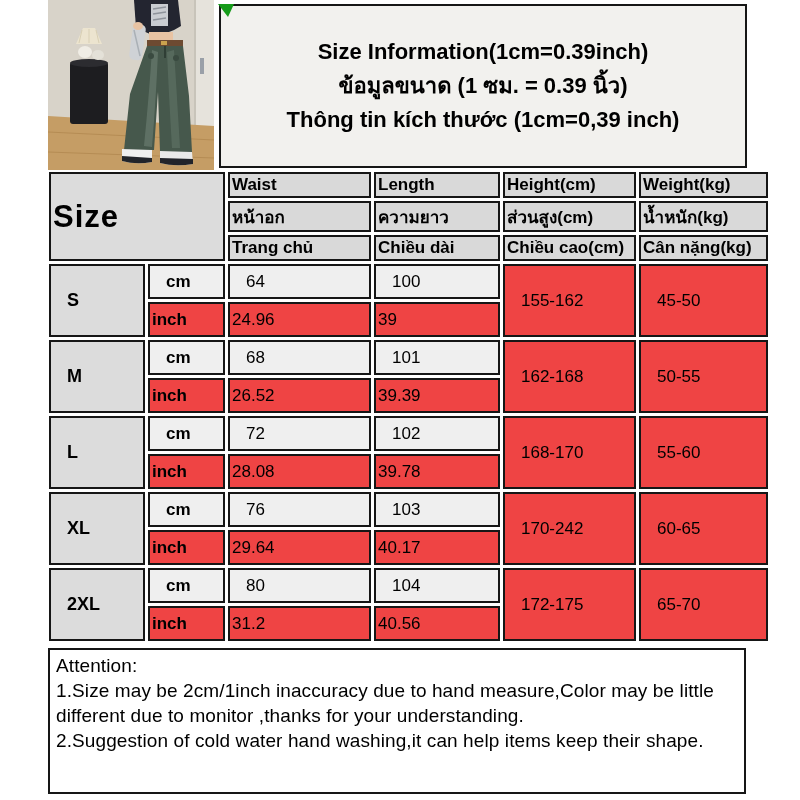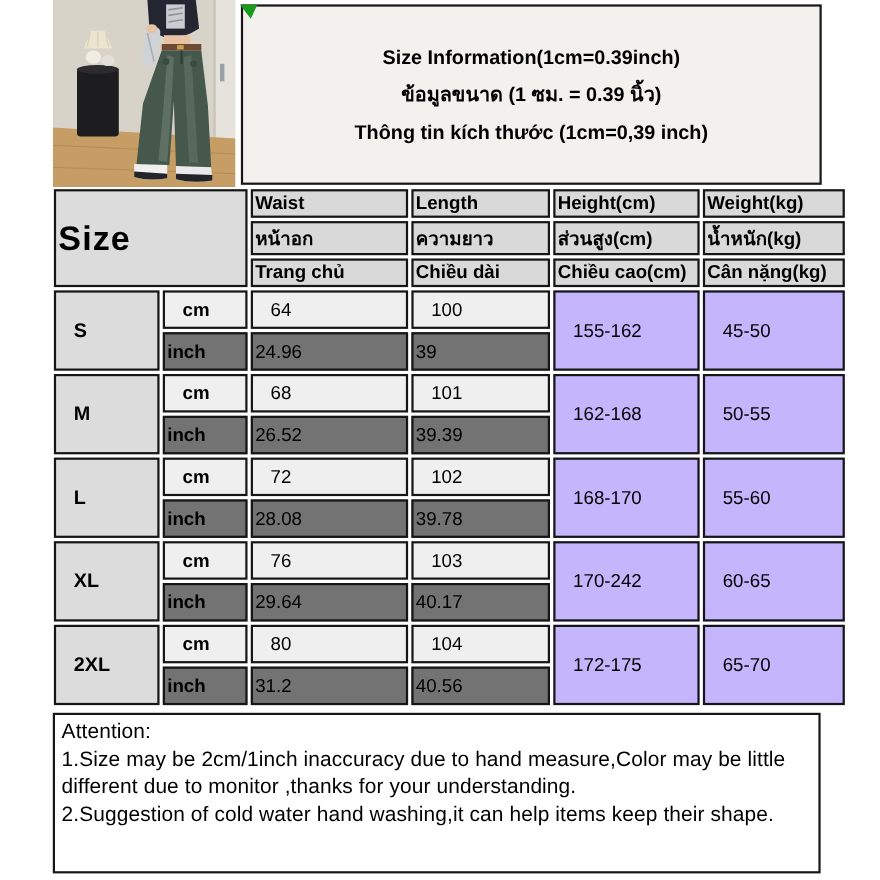--- a/index.html
+++ b/index.html
@@ -7,37 +7,37 @@
   .stage { position:relative; width:800px; height:800px; background:#fff; overflow:hidden; }
 
   
   .photo { position:absolute; left:48px; top:0; width:166px; height:170px; }
   .photo svg { display:block; }
 
   
   .title-box { position:absolute; left:219px; top:4px; width:528px; height:164px;
     background:#f2f1ee; border:2px solid #161616;
     display:flex; flex-direction:column; justify-content:center; align-items:center; text-align:center; }
-  .title-box .tline { font-weight:bold; font-size:18px; line-height:34px; white-space:nowrap; }
+  .title-box .tline { font-weight:bold; font-size:22px; line-height:34px; white-space:nowrap; }
   .corner-flag { position:absolute; left:-3px; top:-2px; width:16px; height:13px; }
 
   
   .size-table-wrap { position:absolute; left:46px; top:169px; width:704px; }
   table.size-table { width:100%; border-collapse:separate; border-spacing:3px; table-layout:fixed; }
   table.size-table td { border:2px solid #161616; text-align:left; vertical-align:middle; padding:0 2px; overflow:hidden; }
   td.hdr { background:#d9d9d9; font-weight:bold; font-size:17px; height:26px; }
   td.corner { background:#dcdcdc; font-weight:bold; font-size:31px; letter-spacing:1px; }
   td.size-letter { background:#dcdcdc; font-weight:bold; font-size:18px; }
   td.unit { font-weight:bold; font-size:17px; }
   td.val { font-size:17px; }
-  td.range { font-size:17px; background:#c4b5fd; }
+  td.range { font-size:17px; background:#ef4444; }
   tr.cm-row td { height:35px;padding-left:16px; }
   tr.inch-row td { height:35px; }
   td.shade { background:#efefef; }
-  td.plain { background:#737373; }
+  td.plain { background:#ef4444; }
 
   
   .attention-box { position:absolute; left:48px; top:648px; width:698px; height:146px;
     border:2px solid #161616; background:#fff; padding:3px 8px 0 6px;
     font-size:19px; line-height:25px; }
   .attention-box .note { letter-spacing:0.1px; }
 </style>
 </head>
 <body>
 

